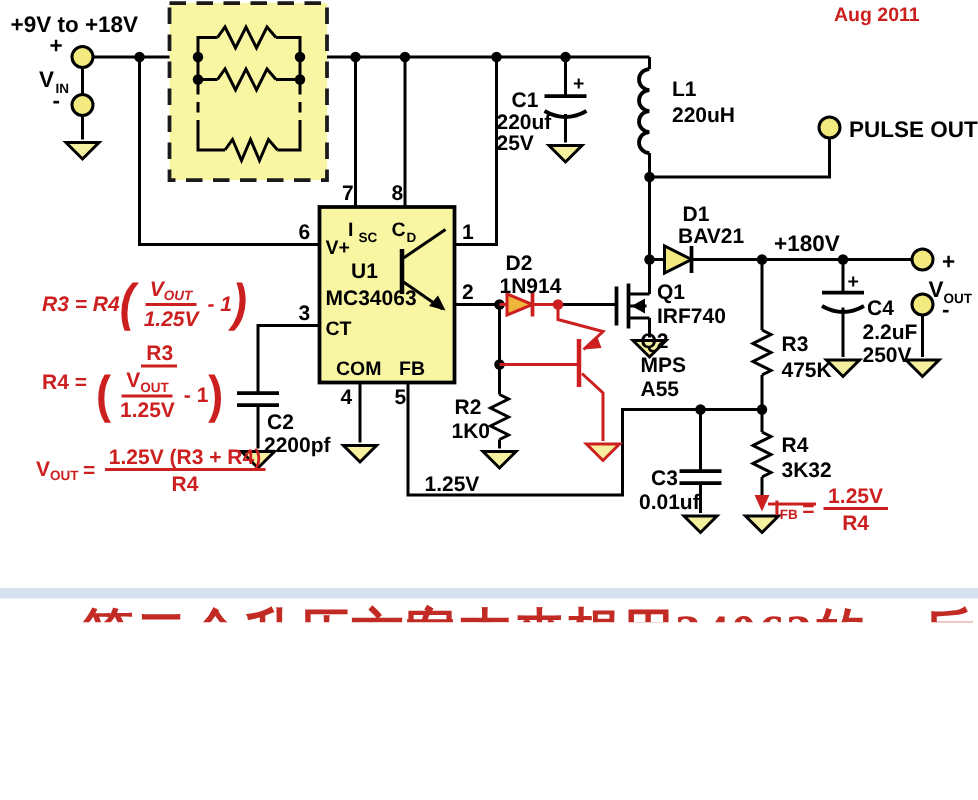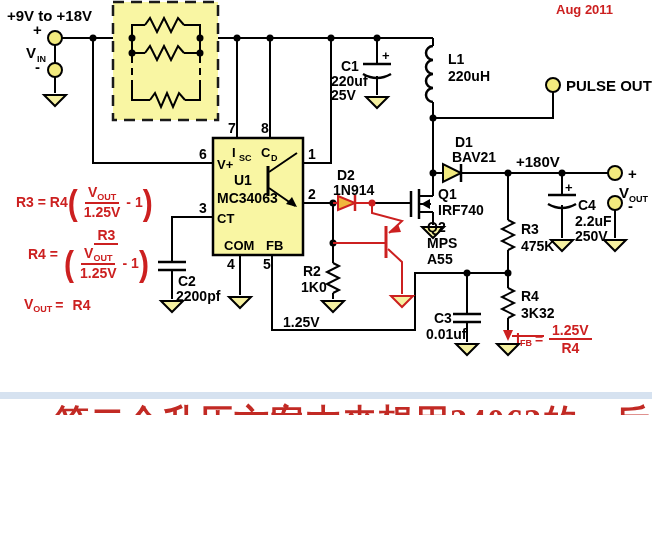--- a/index.html
+++ b/index.html
@@ -250,21 +250,21 @@
     </g>
 
     <circle cx="93" cy="38" r="3.5"></circle>
       <circle cx="237" cy="38" r="3.5"></circle>
     <circle cx="270" cy="38" r="3.5"></circle>
       <circle cx="331" cy="38" r="3.5"></circle>
     <circle cx="377" cy="38" r="3.5"></circle>
   </svg>
 
   
-  <div class="formula" style="left:16px;top:184px;">
+  <div class="formula" style="left:28px;top:184px;font-style:italic;">
     <span>R3 = R4</span>
     <span class="paren">(</span>
     <span class="frac">
       <span class="num"><span>V</span><sub class="s">OUT</sub></span>
       <span class="den">1.25V</span>
     </span>
     <span>- 1</span>
     <span class="paren">)</span>
   </div>
 
@@ -283,20 +283,21 @@
           <span class="paren">)</span>
         </span>
       </span>
     </span>
   </div>
 
   <div class="formula" style="left:24px;top:296px;">
     <span><span>V</span><sub class="s">OUT</sub></span>
     <span style="margin:0 3px;">=</span>
     <span class="frac">
+      <span class="num">1.25V (R3 + R4)</span>
       <span class="den">R4</span>
     </span>
   </div>
 
   <div class="formula" style="left:516px;top:322px;">
     <span><span>I</span><sub class="s">FB</sub></span>
     <span style="margin:0 3px;">=</span>
     <span class="frac">
       <span class="num">1.25V</span>
       <span class="den">R4</span>

